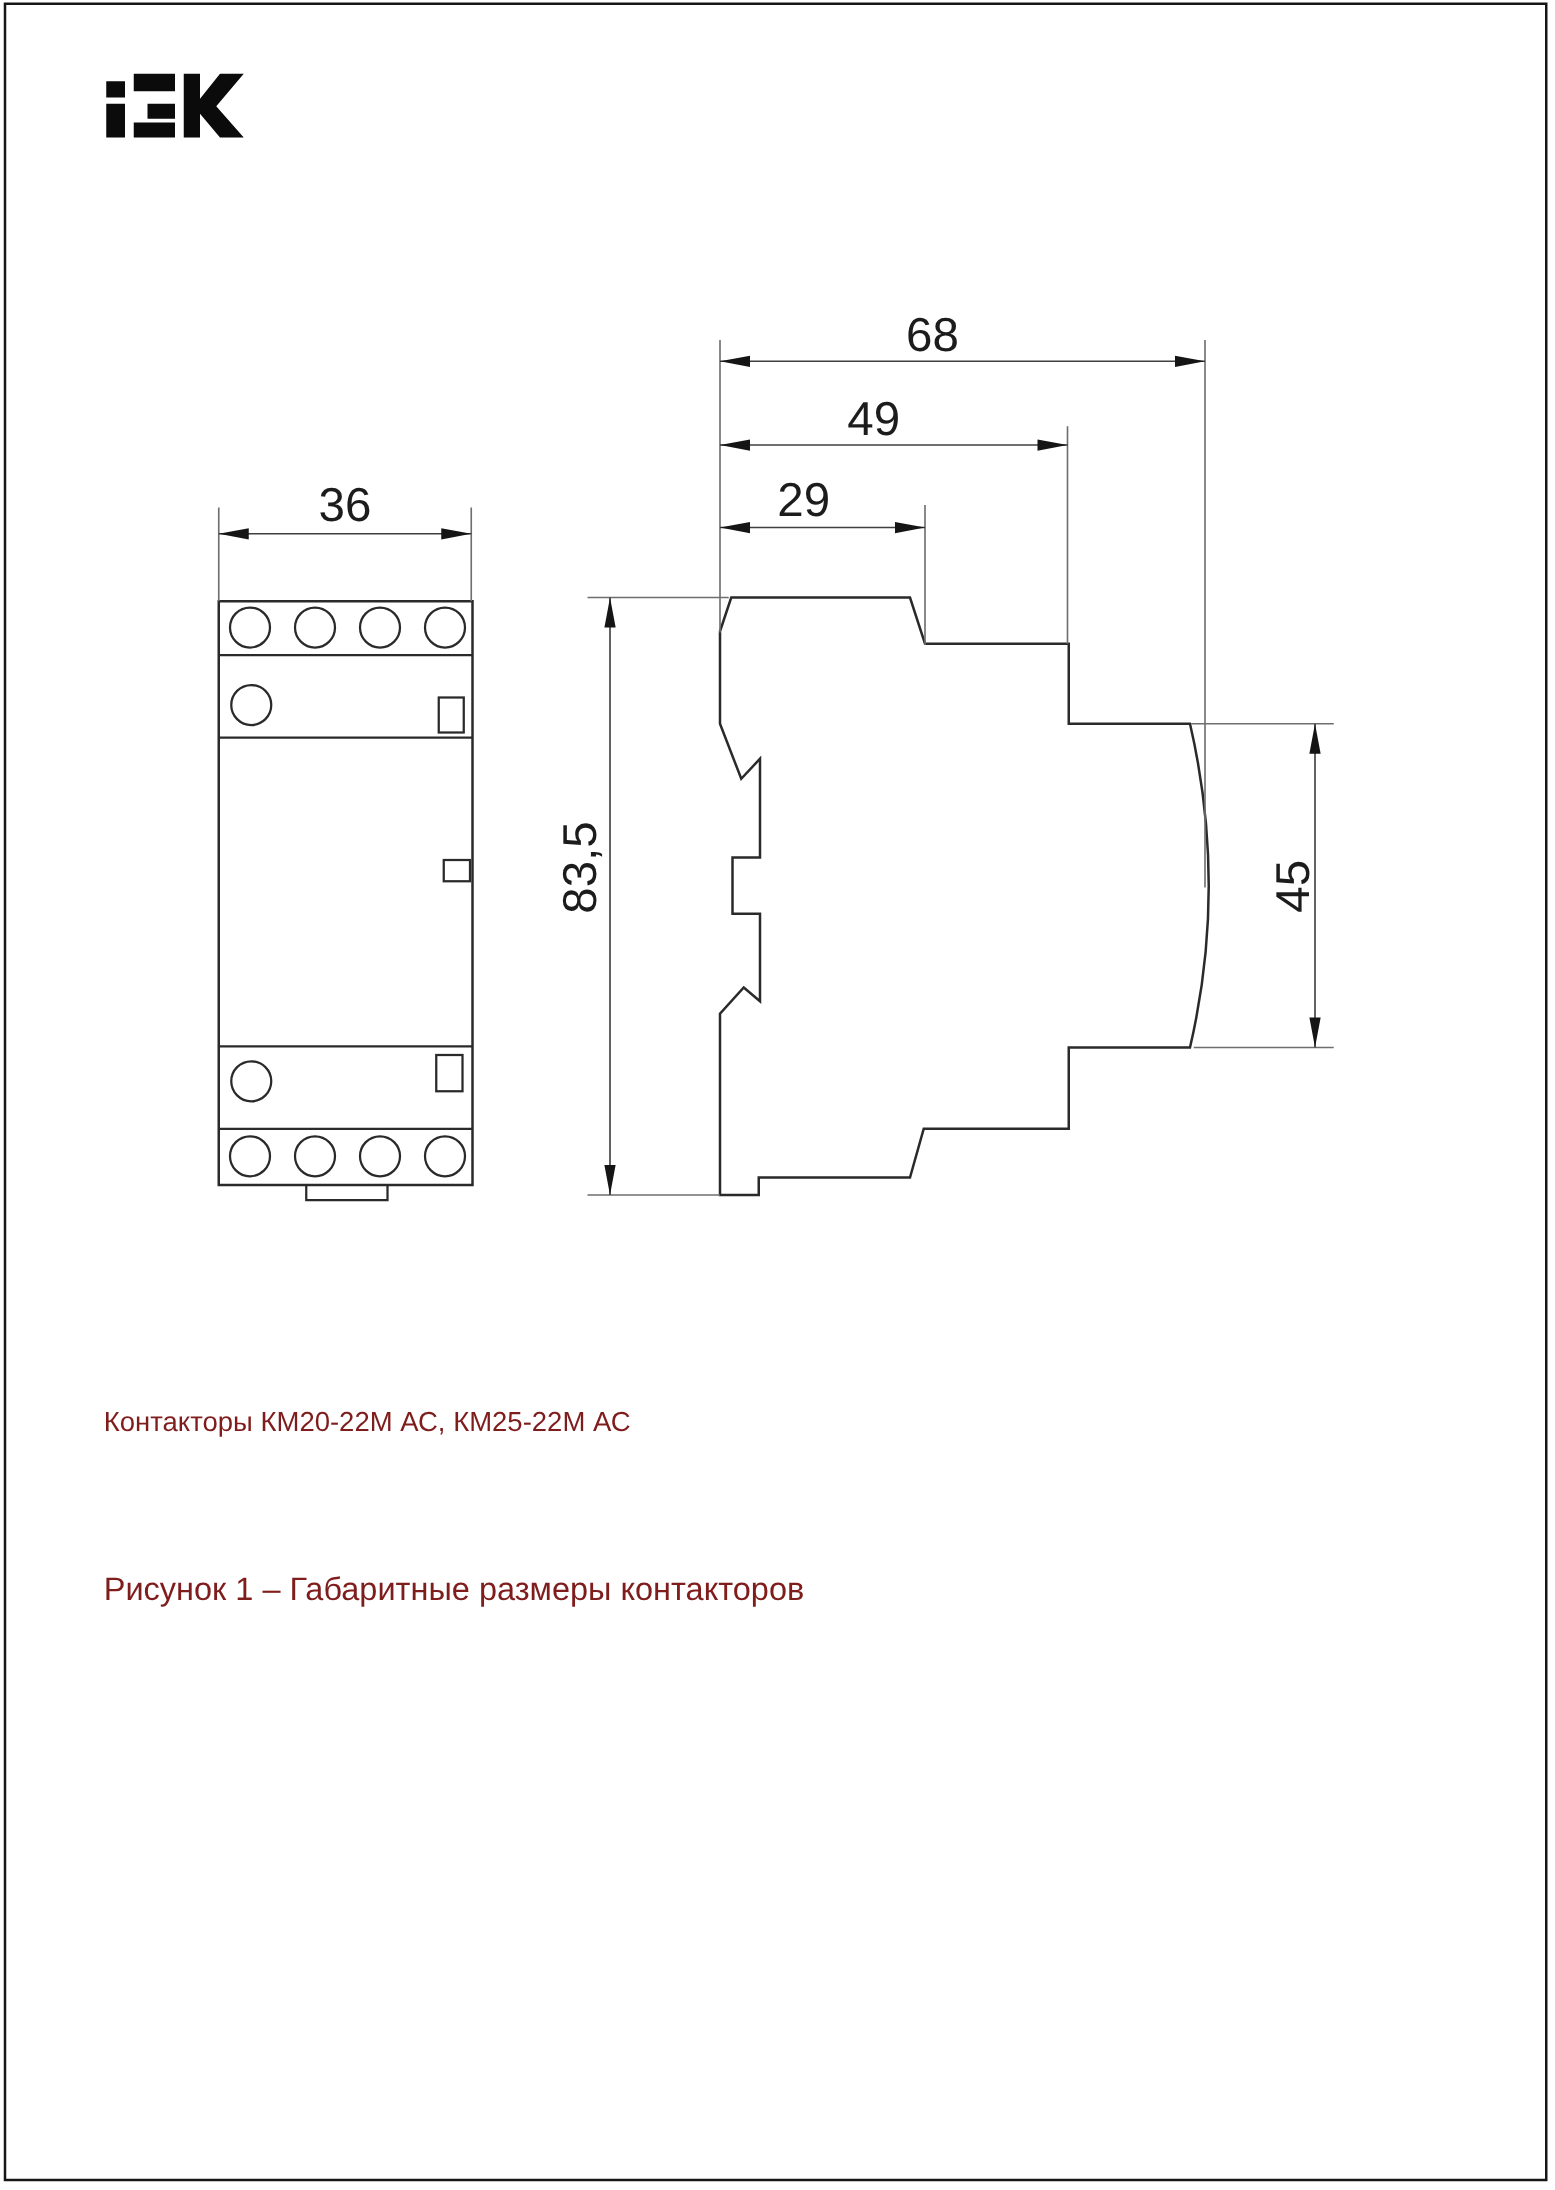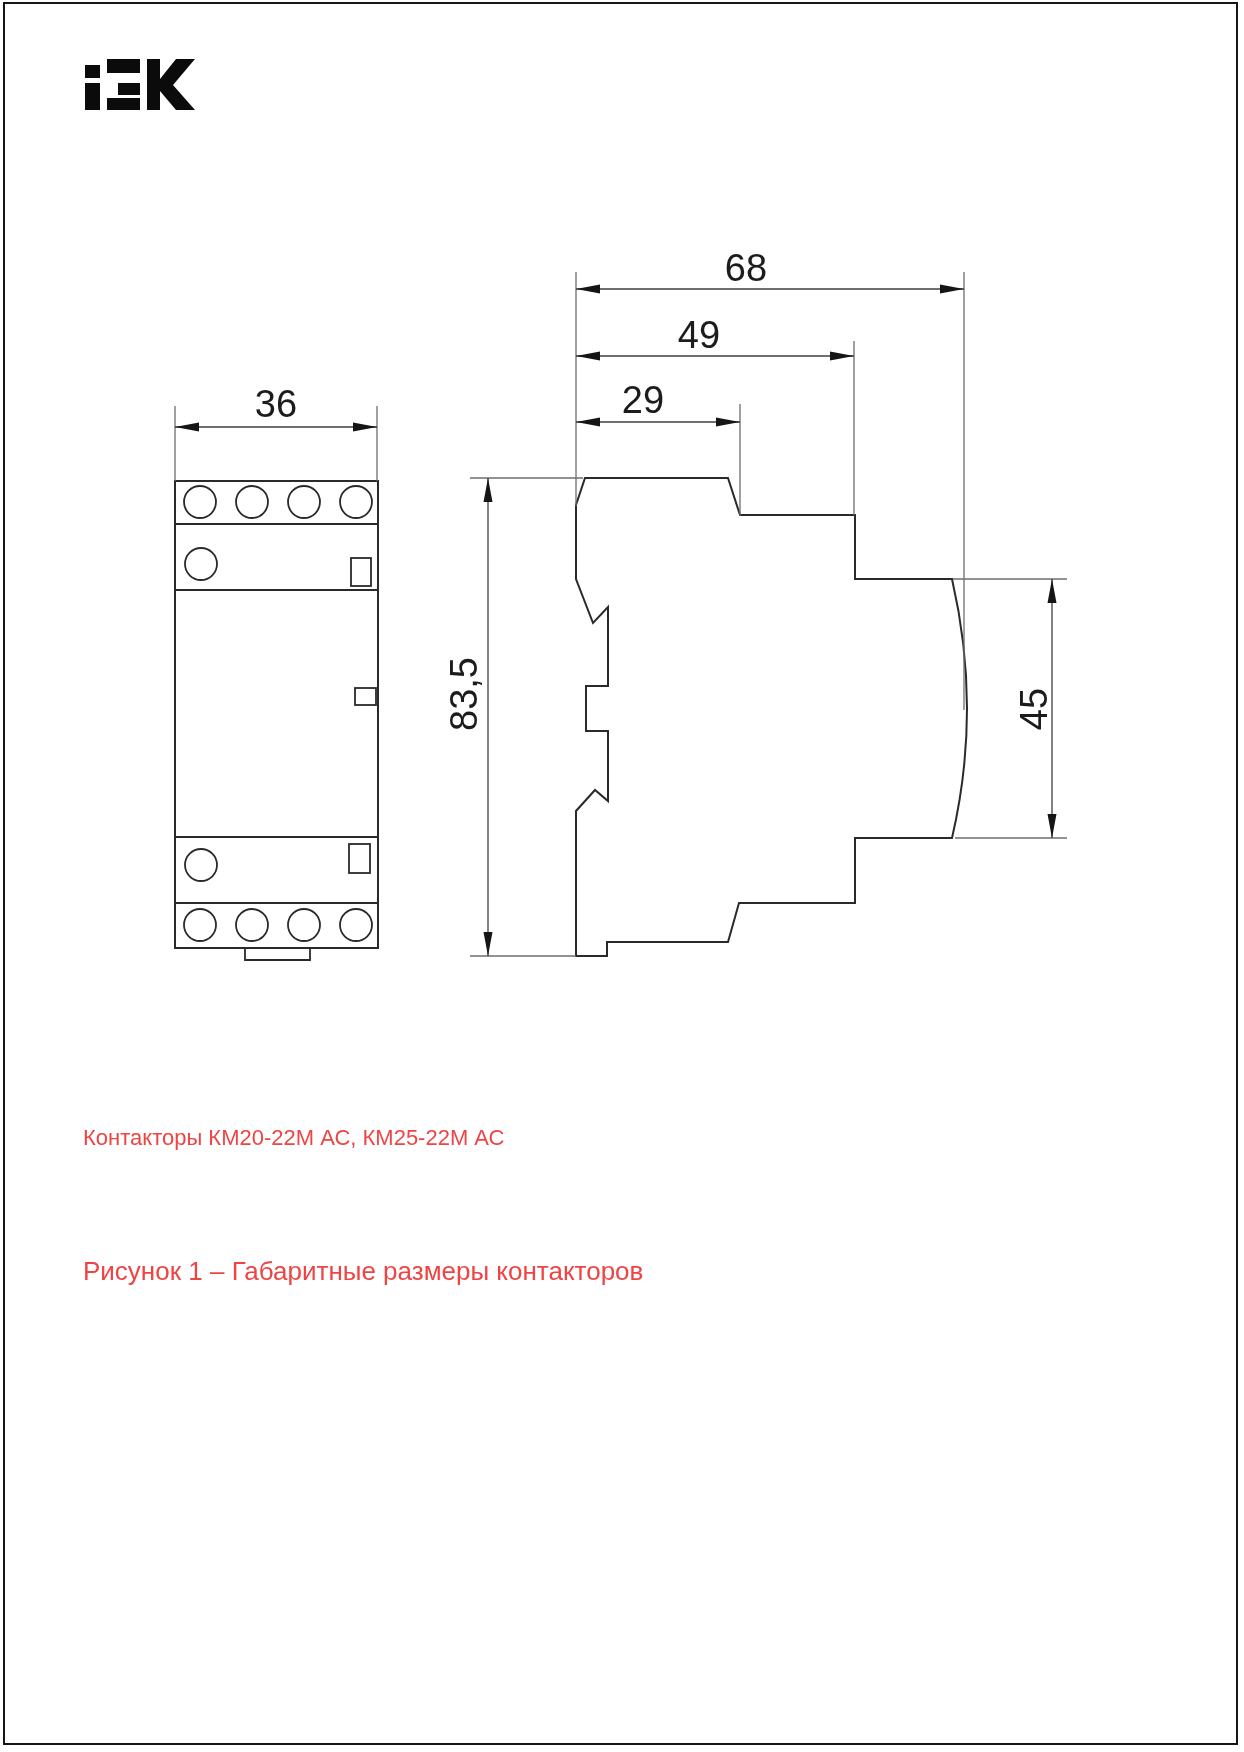--- a/index.html
+++ b/index.html
@@ -17,21 +17,21 @@
   .dimline{stroke:#3f3f3f;stroke-width:1.3;fill:none;}
   .extline{stroke:#6e6e6e;stroke-width:1.3;fill:none;}
   .arrow{fill:#151515;stroke:none;}
   .dimtext{
     font-family:"Liberation Sans", sans-serif;font-size:38px;fill:#1c1c1c;
     text-anchor:middle;
   }
   .logo{fill:#0b0b0b;stroke:none;}
   .textblock{
     position:absolute;left:83px;font-family:"Liberation Sans", sans-serif;
-    color:#ef4444;white-space:pre;
+    color:#7f1d1d;white-space:pre;
   }
   #product-models{top:1068px;font-size:22px;line-height:28px;}
   #figure-caption{top:1256px;font-size:26px;line-height:30px;}
 </style>
 </head>
 <body>
 
 <div id="page">
 
   <div id="frame"></div>

